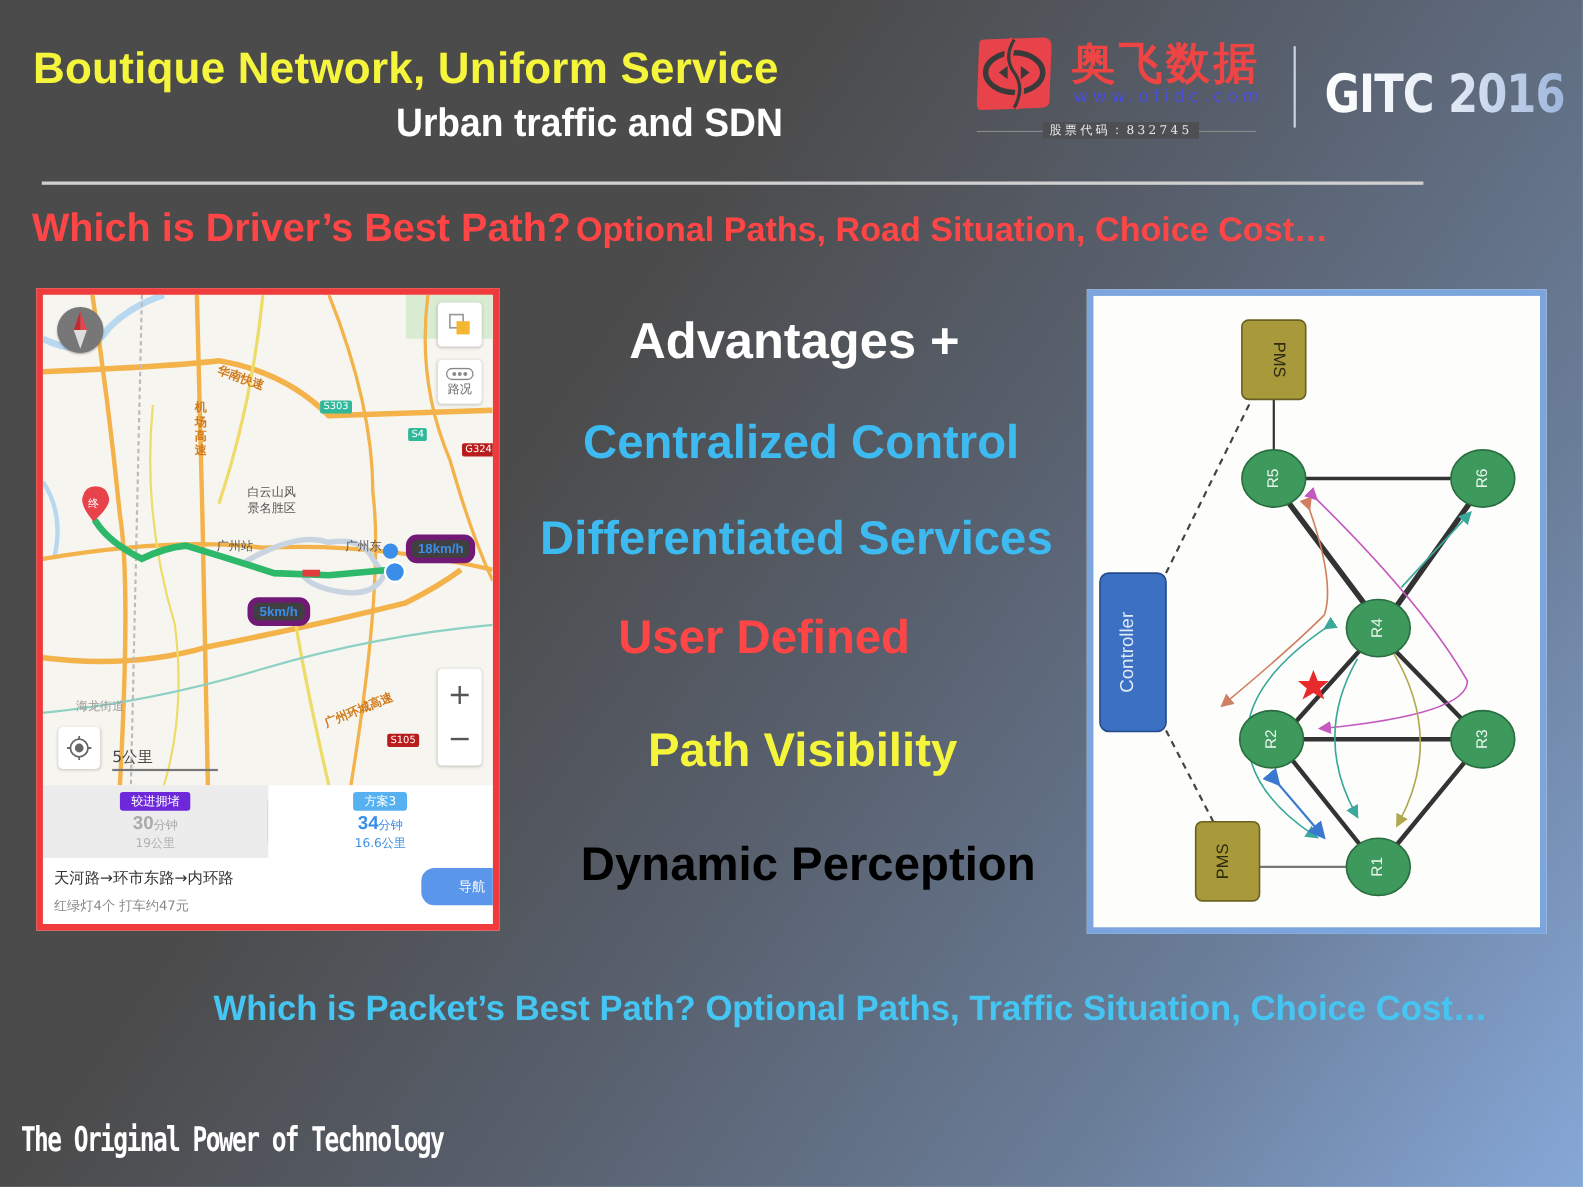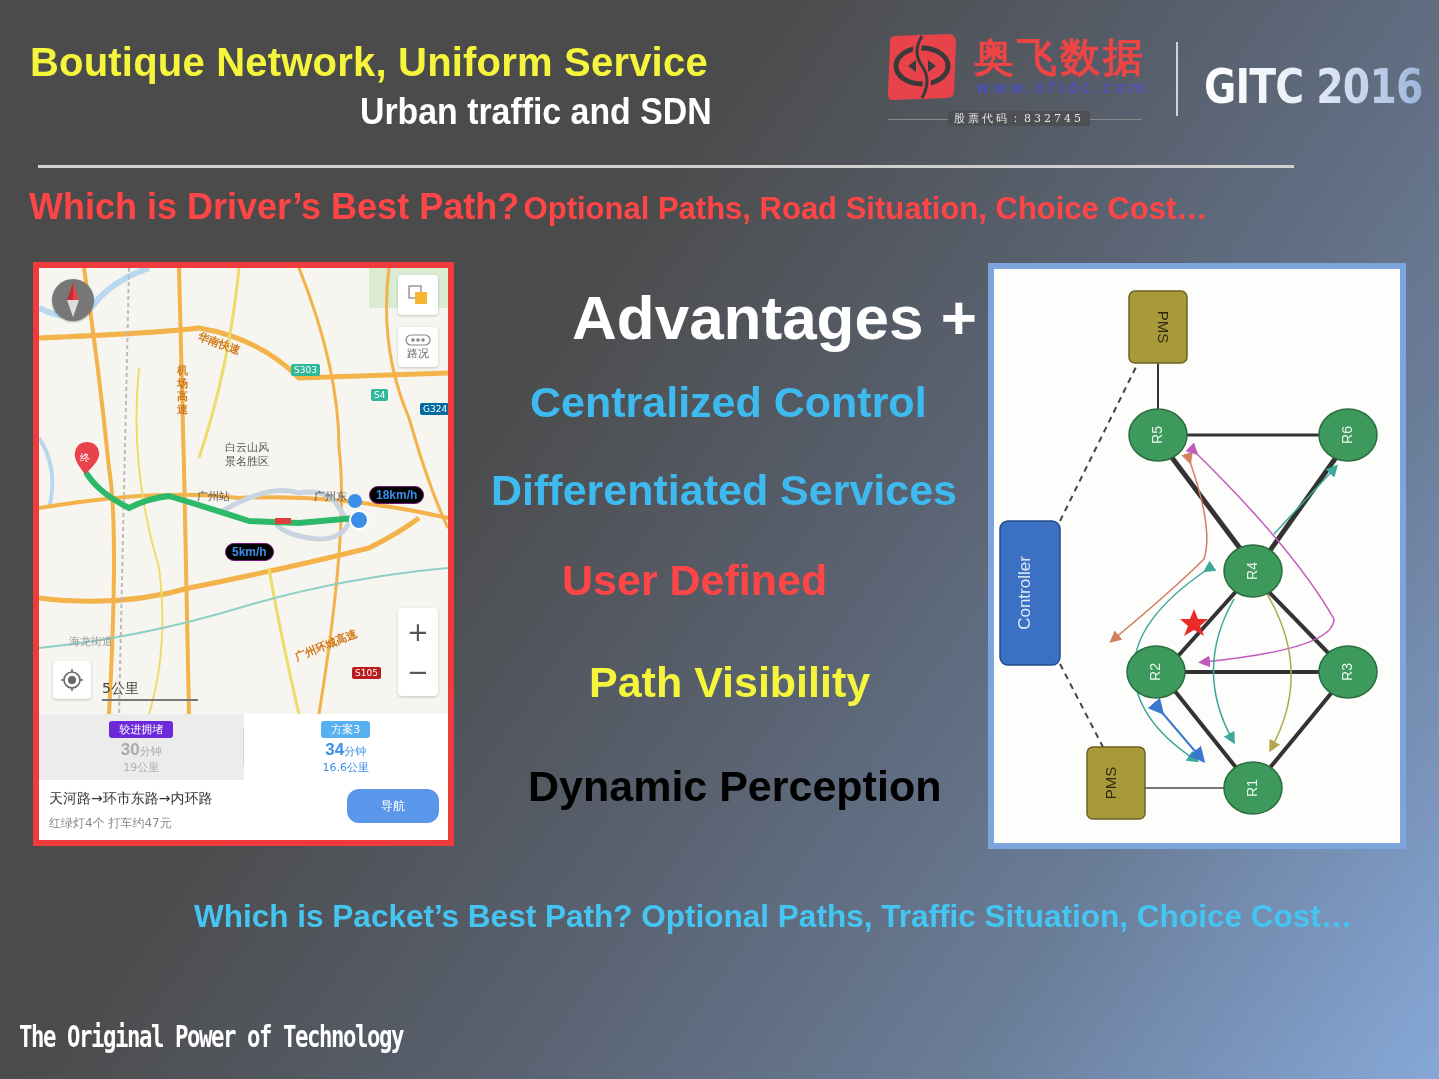--- a/index.html
+++ b/index.html
@@ -65,21 +65,21 @@
     font-size: 11px; color: #666; font-family: "DejaVu Sans", sans-serif;
   }
   .btn-layers { left: 359px; top: 7px; width: 40px; height: 40px; }
   .btn-traffic { left: 359px; top: 59px; width: 40px; height: 40px; }
   .btn-zoom { left: 359px; top: 340px; width: 40px; height: 88px; }
   .btn-zoom span { font-size: 26px; color: #555; line-height: 40px; font-family: "DejaVu Sans", sans-serif; }
   .btn-locate { left: 14px; top: 393px; width: 38px; height: 38px; }
   .scale-label { position: absolute; left: 63px; top: 412px; font-size: 14px; color: #444; font-family: "DejaVu Sans", sans-serif; }
   .scale-bar { position: absolute; left: 63px; top: 431px; width: 96px; height: 2px; background: #777; }
   .speed-tag {
-    position: absolute; background: #000000; border: 1px solid #701a75; border-radius: 10px;
+    position: absolute; background: #404040; border: 5px solid #701a75; border-radius: 10px;
     font-size: 12px; font-weight: bold; color: #3a8ee8; padding: 1px 6px; white-space: nowrap;
   }
   .map-label { position: absolute; font-size: 11px; color: #555; font-family: "DejaVu Sans", sans-serif; white-space: nowrap; }
   .road-label { position: absolute; font-size: 11px; color: #d07a1a; font-weight: bold; font-family: "DejaVu Sans", sans-serif; white-space: nowrap; }
   .shield { position: absolute; font-size: 9px; color: #fff; padding: 1px 3px; border-radius: 2px; font-family: "DejaVu Sans", sans-serif; }
 
   .route-options { position: absolute; left: 0; top: 446px; width: 409px; height: 66px; display: flex; }
   .route-opt { flex: 1; text-align: center; background: #ececec; padding-top: 5px; position: relative; }
   .route-opt.active { background: #ffffff; }
   .route-tag {
@@ -90,28 +90,28 @@
   .route-time { font-size: 17px; font-weight: bold; color: #aaa; margin-top: 2px; }
   .route-time small { font-size: 11px; font-weight: normal; font-family: "DejaVu Sans", sans-serif; }
   .route-dist { font-size: 11px; color: #b0b0b0; font-family: "DejaVu Sans", sans-serif; }
   .route-opt.active .route-time, .route-opt.active .route-dist { color: #3a8ee8; }
   .route-sep { position: absolute; right: 0; top: 14px; width: 1px; height: 38px; background: #d6d6d6; }
 
   .route-detail { position: absolute; left: 0; top: 512px; width: 409px; height: 60px; background: #fff; }
   .route-roads { position: absolute; left: 10px; top: 10px; font-size: 14px; color: #333; font-family: "DejaVu Sans", sans-serif; }
   .route-meta { position: absolute; left: 10px; top: 35px; font-size: 12px; color: #888; font-family: "DejaVu Sans", sans-serif; }
   .nav-btn {
-    position: absolute; left: 308px; top: 9px; width: 92px; height: 34px; background: #5a97ea; color: #fff;
+    position: absolute; left: 344px; top: 9px; width: 92px; height: 34px; background: #5a97ea; color: #fff;
     font-size: 12px; display: flex; align-items: center; justify-content: center; border-radius: 12px;
     font-family: "DejaVu Sans", sans-serif;
   }
 
   
   .adv { position: absolute; font-weight: bold; white-space: nowrap; }
-  .adv-head { left: 572px; top: 282px; font-size: 62px; color: #ffffff; }
+  .adv-head { left: 572px; top: 282px; font-size: 46px; color: #ffffff; }
   .adv-1 { left: 530px; top: 378px; font-size: 43px; color: #3dbbf0; }
   .adv-2 { left: 491px; top: 466px; font-size: 43px; color: #3dbbf0; }
   .adv-3 { left: 562px; top: 556px; font-size: 43px; color: #ff4545; }
   .adv-4 { left: 589px; top: 658px; font-size: 43px; color: #f5f53c; }
   .adv-5 { left: 528px; top: 762px; font-size: 43px; color: #000000; }
 
   
   .diagram-frame {
     left: 988px; top: 263px; width: 418px; height: 586px; border: 6px solid #7ba5dc; background: #fdfdfb;
     overflow: hidden;
@@ -209,21 +209,21 @@
           <circle cx="13" cy="6" r="1.8" fill="#888"></circle>
           <circle cx="18" cy="6" r="1.8" fill="#888"></circle>
       </svg>
       <span>路况</span>
     </div>
     <div class="road-label" style="left:158px;top:68px;transform:rotate(20deg);">华南快速</div>
     <div class="road-label" style="left:138px;top:96px;width:12px;white-space:normal;line-height:13px;">机场高速</div>
     <div class="road-label" style="left:254px;top:370px;transform:rotate(-22deg);">广州环城高速</div>
     <div class="shield" style="left:252px;top:96px;background:#2fb89a;">S303</div>
     <div class="shield" style="left:332px;top:121px;background:#2fb89a;">S4</div>
-    <div class="shield" style="left:381px;top:135px;background:#0369a1;">G324</div>
+    <div class="shield" style="left:381px;top:135px;background:#b91c1c;">G324</div>
     <div class="shield" style="left:313px;top:399px;background:#b91c1c;">S105</div>
     <div class="map-label" style="left:186px;top:172px;">白云山风</div>
     <div class="map-label" style="left:186px;top:186px;">景名胜区</div>
     <div class="map-label" style="left:158px;top:221px;">广州站</div>
     <div class="map-label" style="left:275px;top:221px;">广州东</div>
     <div class="map-label" style="left:30px;top:366px;color:#999;">海龙街道</div>
     <div class="speed-tag" style="left:330px;top:218px;">18km/h</div>
     <div class="speed-tag" style="left:186px;top:275px;">5km/h</div>
     <div class="map-btn btn-zoom">
       <span>+</span>

